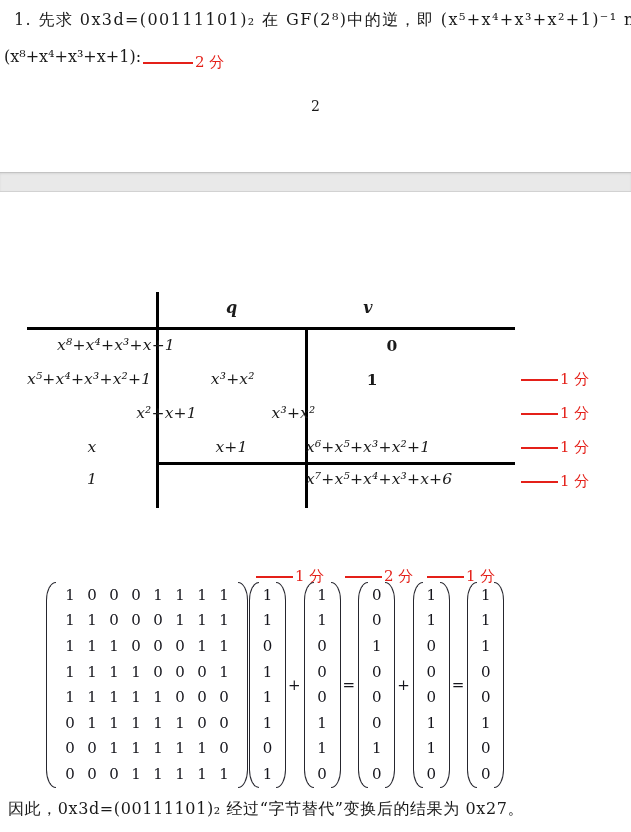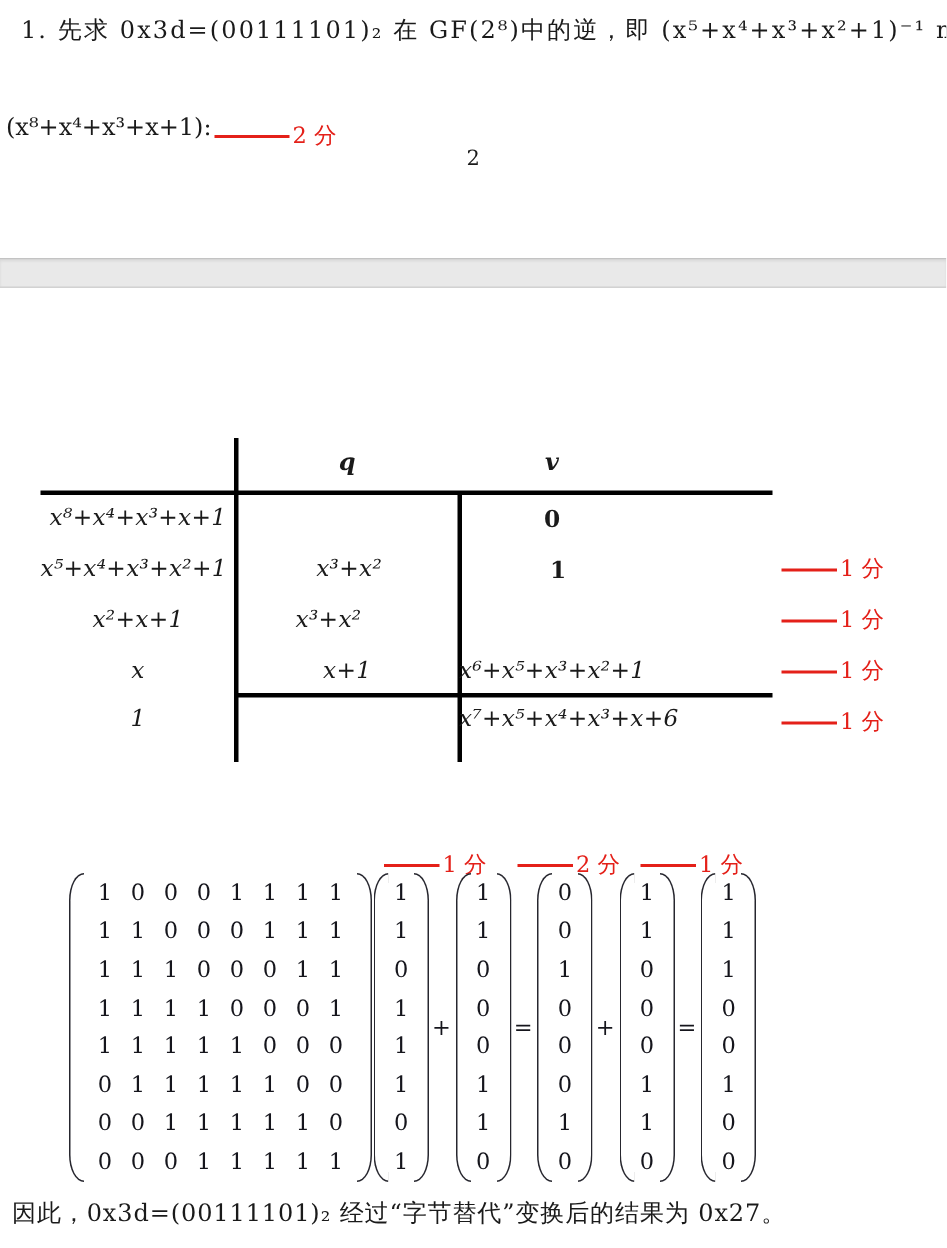--- a/index.html
+++ b/index.html
@@ -7,21 +7,21 @@
     position:relative; width:631px; height:832px; overflow:hidden;
     background:#ffffff; font-family:"DejaVu Serif","Liberation Serif",serif;
     color:#1a1a1a;
   }
   .abs { position:absolute; }
   .nowrap { white-space:nowrap; }
 
   
   .body-line { font-size:16px; }
   .p1-line1 { left:14px; top:10px; width:612px; letter-spacing:1.4px; }
-  .p1-line2 { left:4px; top:47px; display:flex; align-items:flex-end;margin-top:28px; }
+  .p1-line2 { left:4px; top:47px; display:flex; align-items:flex-end; }
   .page-number { left:0; top:98px; width:631px; text-align:center; font-size:14px; }
   .concl1 { left:8px; top:512px; letter-spacing:0.4px; }
   .intro2 { left:38px; top:543px; letter-spacing:0.4px; }
   .concl2 { left:8px; top:799px; letter-spacing:0.6px; }
 
   
   .page-band {
     left:0; top:172px; width:631px; height:18px;
     background:#e9e9e9;
     border-top:1px solid #c3c3c3; border-bottom:1px solid #d2d2d2;
@@ -45,21 +45,21 @@
              font-style:italic; font-weight:bold; font-size:16px; }
   .thead-v { left:306px; top:298px; width:124px; text-align:center;
              font-style:italic; font-weight:bold; font-size:16px; }
   .trow { left:27px; width:403px; display:flex; font-size:15.5px; }
   .tc { text-align:center; }
   .tc-r { width:130px; }
   .tc-q { width:149px; }
   .tc-v { width:124px; }
   .poly { font-style:italic; letter-spacing:0.2px; }
   .bold { font-weight:bold; font-style:normal; }
-  .trow1 { top:336px; } .trow2 { top:370px;gap:12px; } .trow3 { top:404px; }
+  .trow1 { top:336px;margin-left:24px; } .trow2 { top:370px;gap:12px; } .trow3 { top:404px;justify-content:center; }
   .trow4 { top:438px; } .trow5 { top:470px; }
   .tscore1 { left:521px; top:370px; } .tscore2 { left:521px; top:404px; }
   .tscore3 { left:521px; top:438px; } .tscore4 { left:521px; top:472px; }
 
   
   .eq { left:46px; top:582px; display:flex; align-items:stretch; height:206px; }
   .lp, .rp { width:9px; border:1.6px solid #26262e; }
   .lp { border-right:none; border-radius:11px 0 0 11px / 20px 0 0 20px; }
   .rp { border-left:none;  border-radius:0 11px 11px 0 / 0 20px 20px 0; }
   .mgrid {

